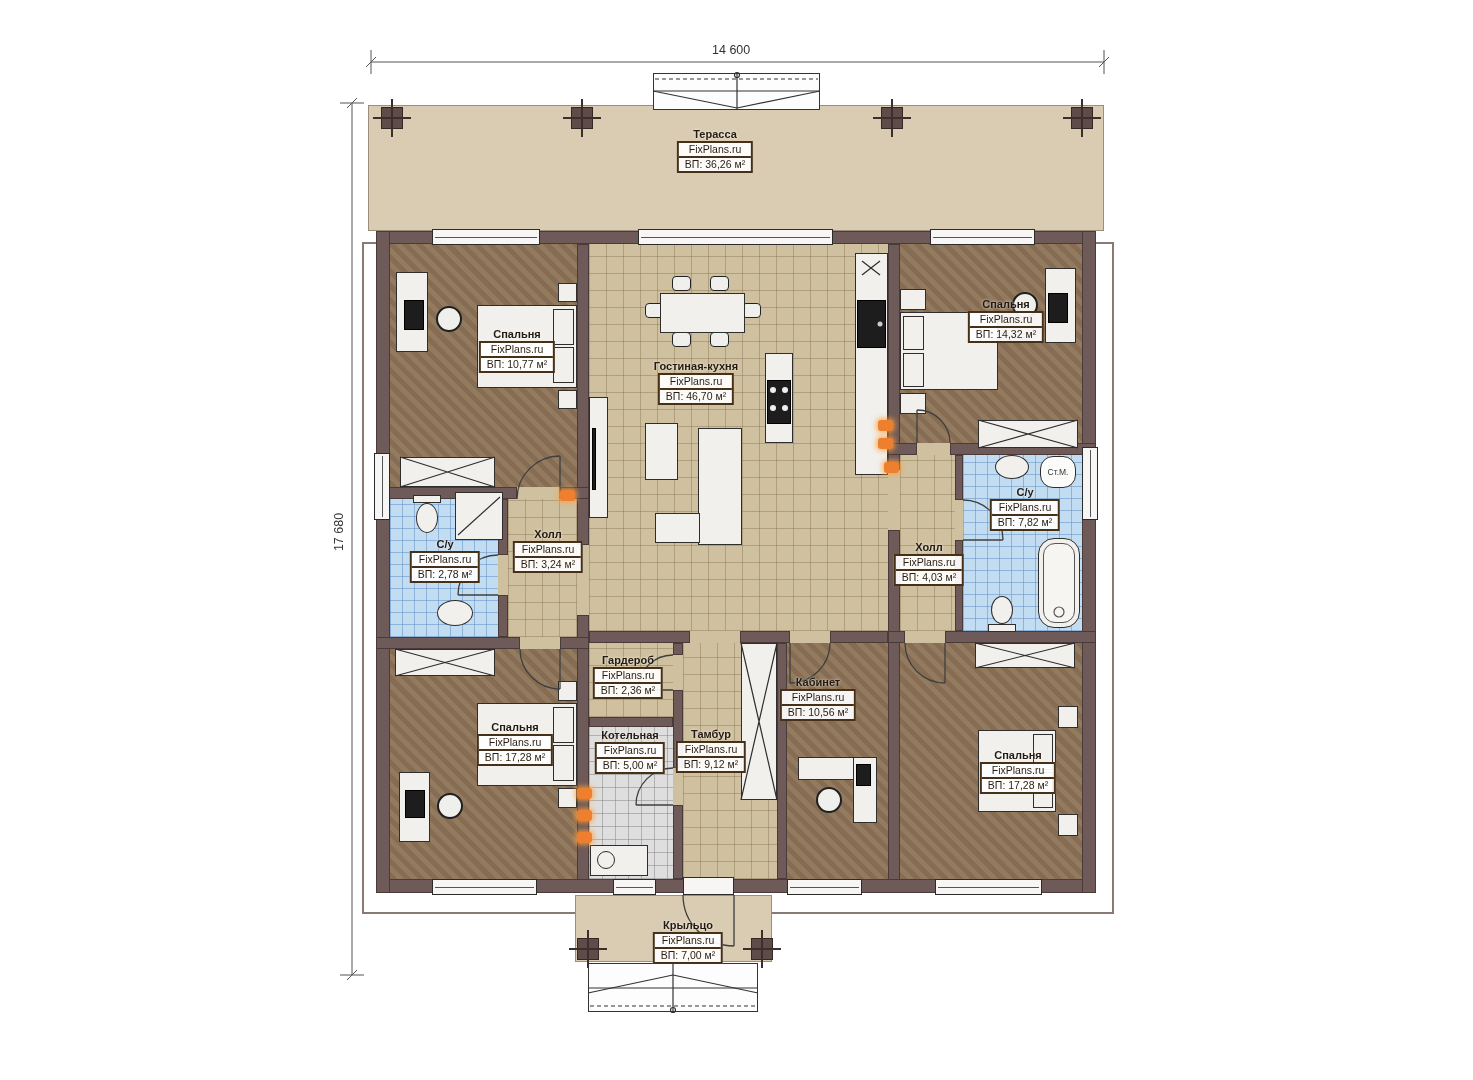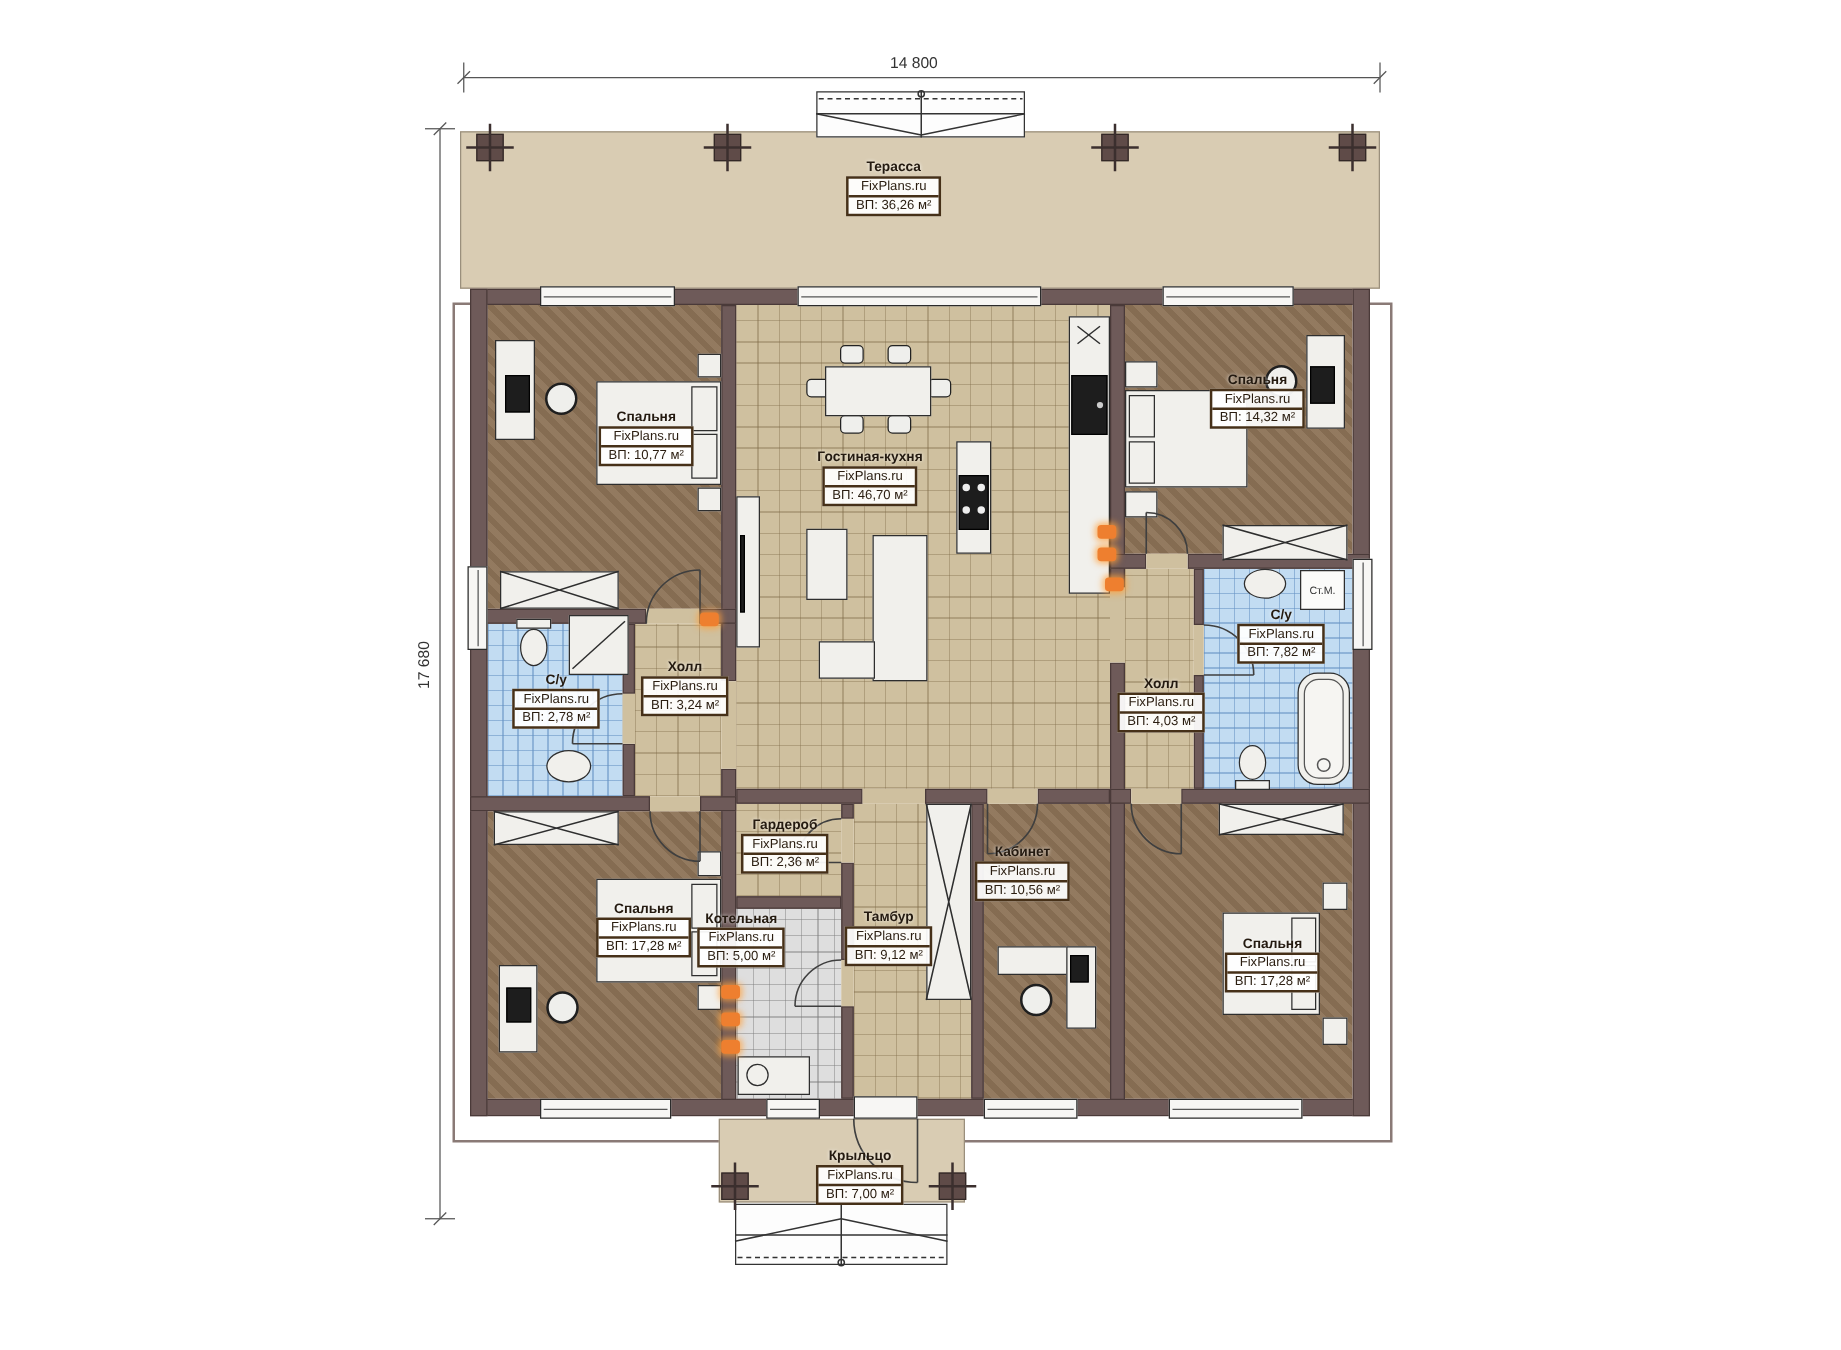--- a/index.html
+++ b/index.html
@@ -168,21 +168,21 @@
   <div class="furn dark" style="left:1048px;top:293px;width:20px;height:30px;"></div>
   <div class="chair" style="left:1012px;top:292px;"></div>
   <div class="furn" style="left:978px;top:420px;width:100px;height:28px;"></div>
 
   <div class="furn" style="left:413px;top:495px;width:28px;height:8px;"></div>
   <div class="furn oval" style="left:416px;top:503px;width:22px;height:30px;"></div>
   <div class="furn" style="left:455px;top:492px;width:48px;height:48px;"></div>
   <div class="furn oval" style="left:437px;top:600px;width:36px;height:26px;"></div>
 
   <div class="furn oval" style="left:995px;top:455px;width:34px;height:24px;"></div>
-  <div class="stm-box" style="left:1040px;top:456px;width:36px;height:32px;">
+  <div class="stm-box" style="left:1040px;top:456px;width:36px;height:32px;border-radius:13px;">
     <span>Ст.М.</span>
   </div>
   <div class="furn tub" style="left:1038px;top:538px;width:42px;height:90px;"></div>
   <div class="tub-inner" style="left:1043px;top:543px;width:32px;height:80px;"></div>
   <div class="furn" style="left:988px;top:624px;width:28px;height:8px;"></div>
   <div class="furn oval" style="left:991px;top:596px;width:22px;height:28px;"></div>
 
   <div class="furn" style="left:590px;top:845px;width:58px;height:31px;"></div>
   <div class="furn oval" style="left:597px;top:851px;width:18px;height:18px;"></div>
   <div class="furn" style="left:741px;top:643px;width:36px;height:157px;"></div>
@@ -292,21 +292,21 @@
       <line x1="366" y1="67" x2="376" y2="57"></line>
         <line x1="1099" y1="67" x2="1109" y2="57"></line>
       <line x1="352" y1="103" x2="352" y2="975"></line>
       <line x1="340" y1="103" x2="364" y2="103"></line>
         <line x1="340" y1="975" x2="364" y2="975"></line>
       <line x1="347" y1="108" x2="357" y2="98"></line>
         <line x1="347" y1="980" x2="357" y2="970"></line>
     </g>
   </svg>
 
-  <div class="dim-label" style="left:712px;top:43px;">14 800</div>
+  <div class="dim-label" style="left:712px;top:43px;">14 600</div>
   <div class="dim-label" style="left:320px;top:525px;transform:rotate(-90deg);">17 680</div>
 
   <div class="room-label" style="left:715px;top:128px;">
     <div class="rl-name">Терасса</div>
     <div class="rl-box">
       <div class="rl-brand">FixPlans.ru</div>
       <div class="rl-area">ВП: 36,26 м²</div>
     </div>
   </div>
 
@@ -367,21 +367,21 @@
   </div>
 
   <div class="room-label" style="left:628px;top:654px;">
     <div class="rl-name">Гардероб</div>
     <div class="rl-box">
       <div class="rl-brand">FixPlans.ru</div>
       <div class="rl-area">ВП: 2,36 м²</div>
     </div>
   </div>
 
-  <div class="room-label" style="left:593px;top:729px;">
+  <div class="room-label" style="left:630px;top:729px;">
     <div class="rl-name">Котельная</div>
     <div class="rl-box">
       <div class="rl-brand">FixPlans.ru</div>
       <div class="rl-area">ВП: 5,00 м²</div>
     </div>
   </div>
 
   <div class="room-label" style="left:711px;top:728px;">
     <div class="rl-name">Тамбур</div>
     <div class="rl-box">

